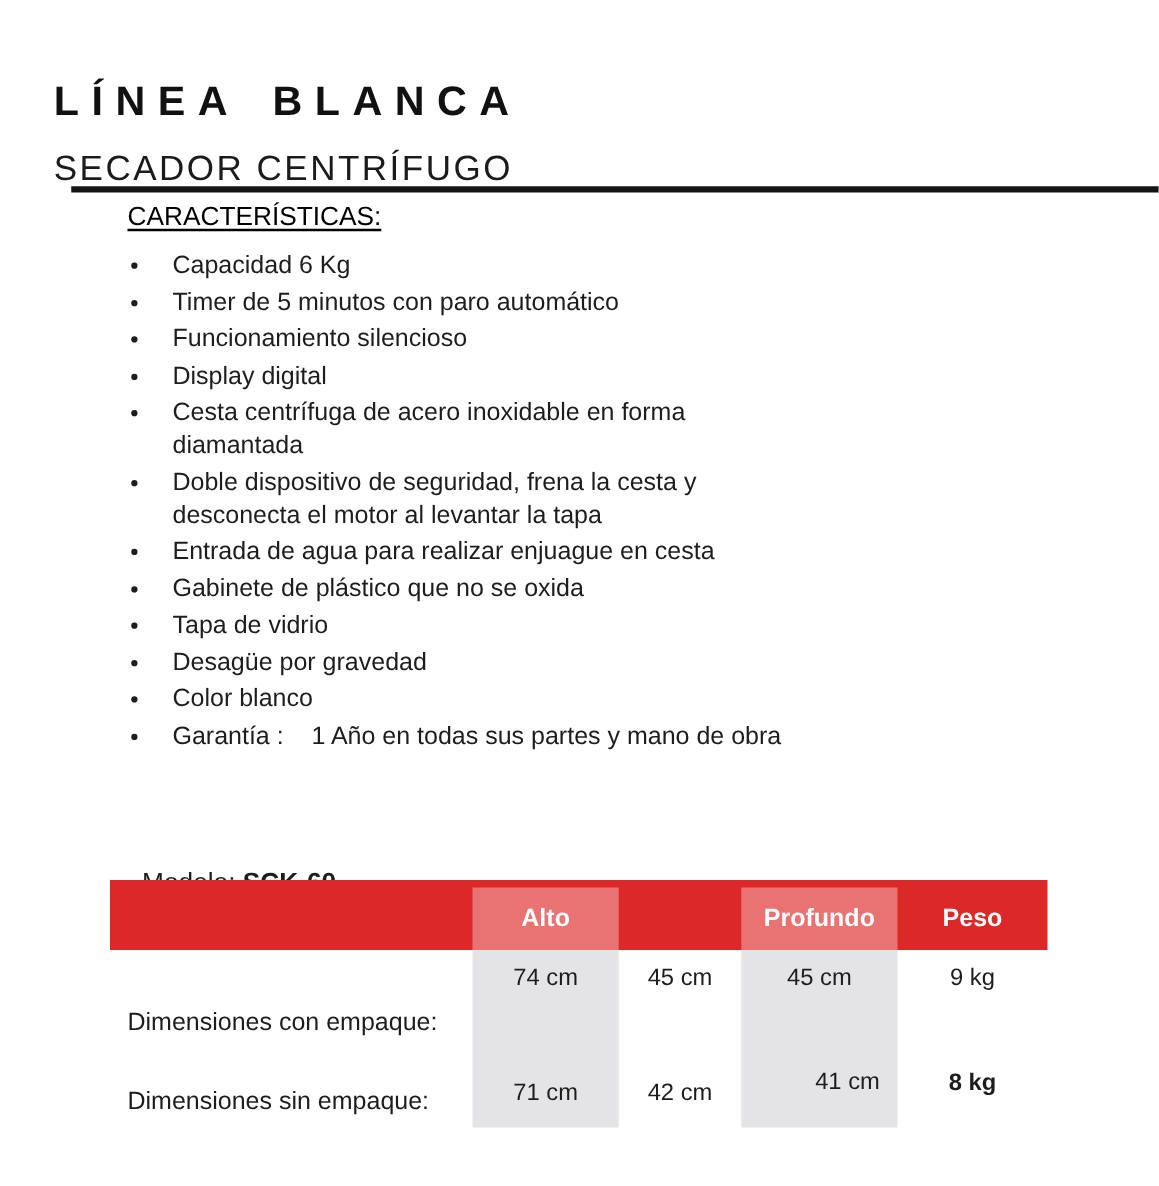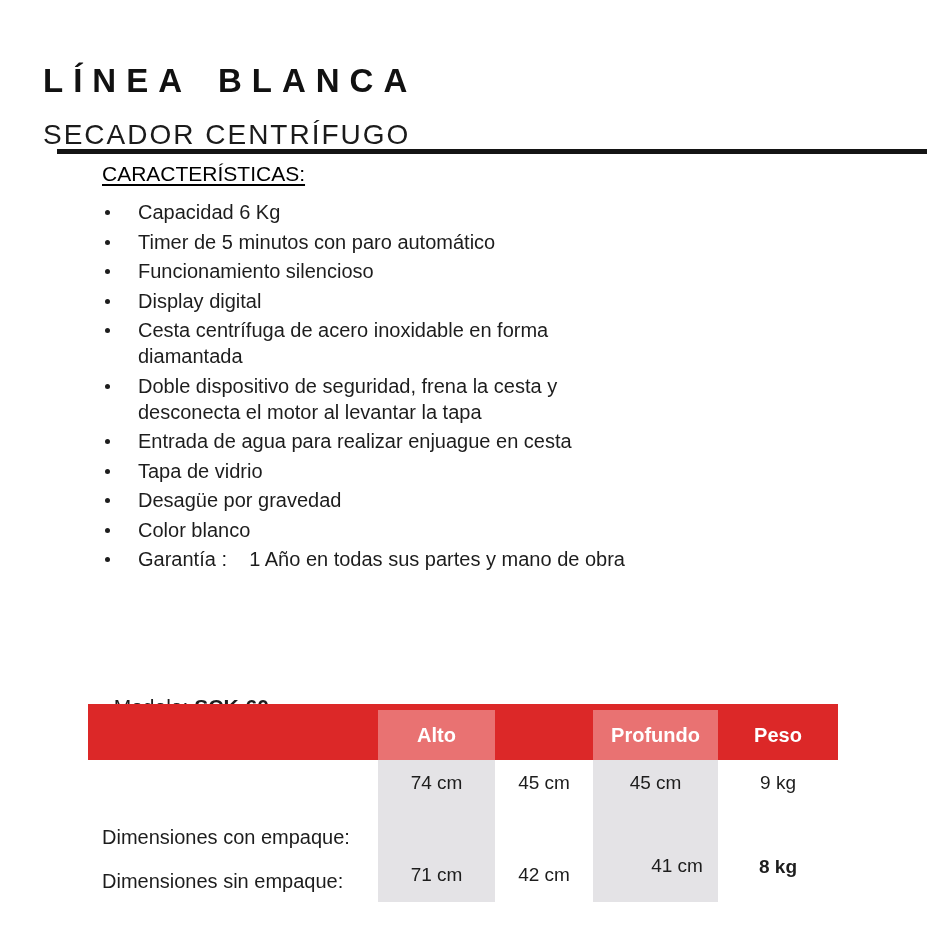--- a/index.html
+++ b/index.html
@@ -151,52 +151,53 @@
     text-align: center;
     font-size: 19px;
     white-space: nowrap;
   }
   .r1c1 { left: 290px; width: 117px; top: 68px; }
   .r1c2 { left: 407px; width: 98px;  top: 68px; }
   .r1c3 { left: 505px; width: 125px; top: 68px; }
   .r1c4 { left: 630px; width: 120px; top: 68px; }
   .r2c1 { left: 290px; width: 117px; top: 160px; }
   .r2c2 { left: 407px; width: 98px;  top: 160px; }
-  .r2c3 { left: 516px; width: 146px; top: 151px; }
+  .r2c3 { left: 505px; width: 146px; top: 151px; padding-left: 12px; }
   .r2c4 { left: 630px; width: 120px; top: 152px; font-weight: bold; }
 
   .dim-row-label {
     position: absolute;
     left: 14px;
     z-index: 3;
     font-size: 20px;
     line-height: 24px;
     white-space: nowrap;
   }
-  .label-row1 { top: 102px; margin-top: 19px; }
+  .label-row1 { top: 102px; }
   .label-row2 { top: 165px; }
 </style>
 </head>
 <body>
 
 <h1 class="doc-title">LÍNEA BLANCA</h1>
 <h2 class="doc-subtitle">SECADOR CENTRÍFUGO</h2>
 <div class="thick-rule"></div>
 
 <div class="features-heading">CARACTERÍSTICAS:</div>
 <ul class="features-list">
   <li>Capacidad 6 Kg</li>
   <li>Timer de 5 minutos con paro automático</li>
   <li>Funcionamiento silencioso</li>
   <li>Display digital</li>
   <li>Cesta centrífuga de acero inoxidable en forma
 diamantada</li>
   <li>Doble dispositivo de seguridad, frena la cesta y
 desconecta el motor al levantar la tapa</li>
   <li>Entrada de agua para realizar enjuague en cesta</li>
+  <li>Gabinete de plástico que no se oxida</li>
   <li>Tapa de vidrio</li>
   <li>Desagüe por gravedad</li>
   <li>Color blanco</li>
   <li>Garantía :    1 Año en todas sus partes y mano de obra</li>
 </ul>
 
 <div class="model-line">
   <span class="model-label">Modelo: </span><span class="model-value">SCK-60</span>
 </div>
 

